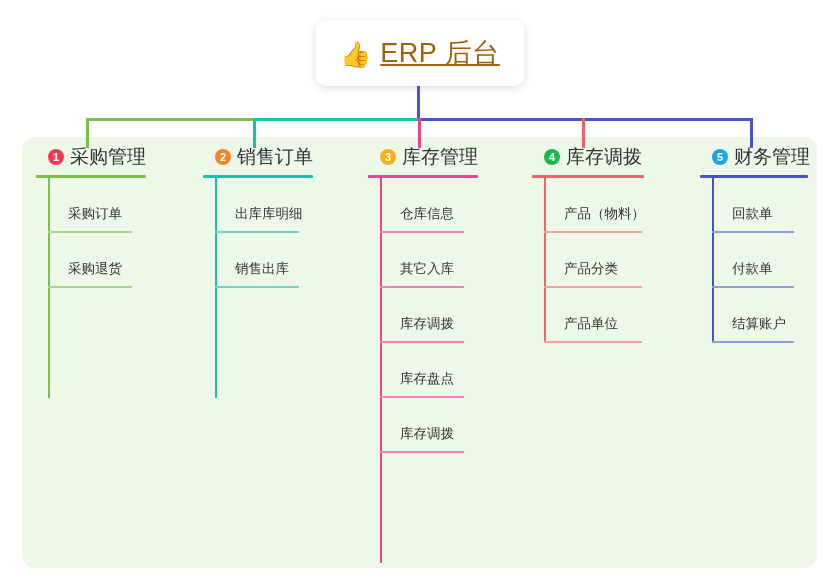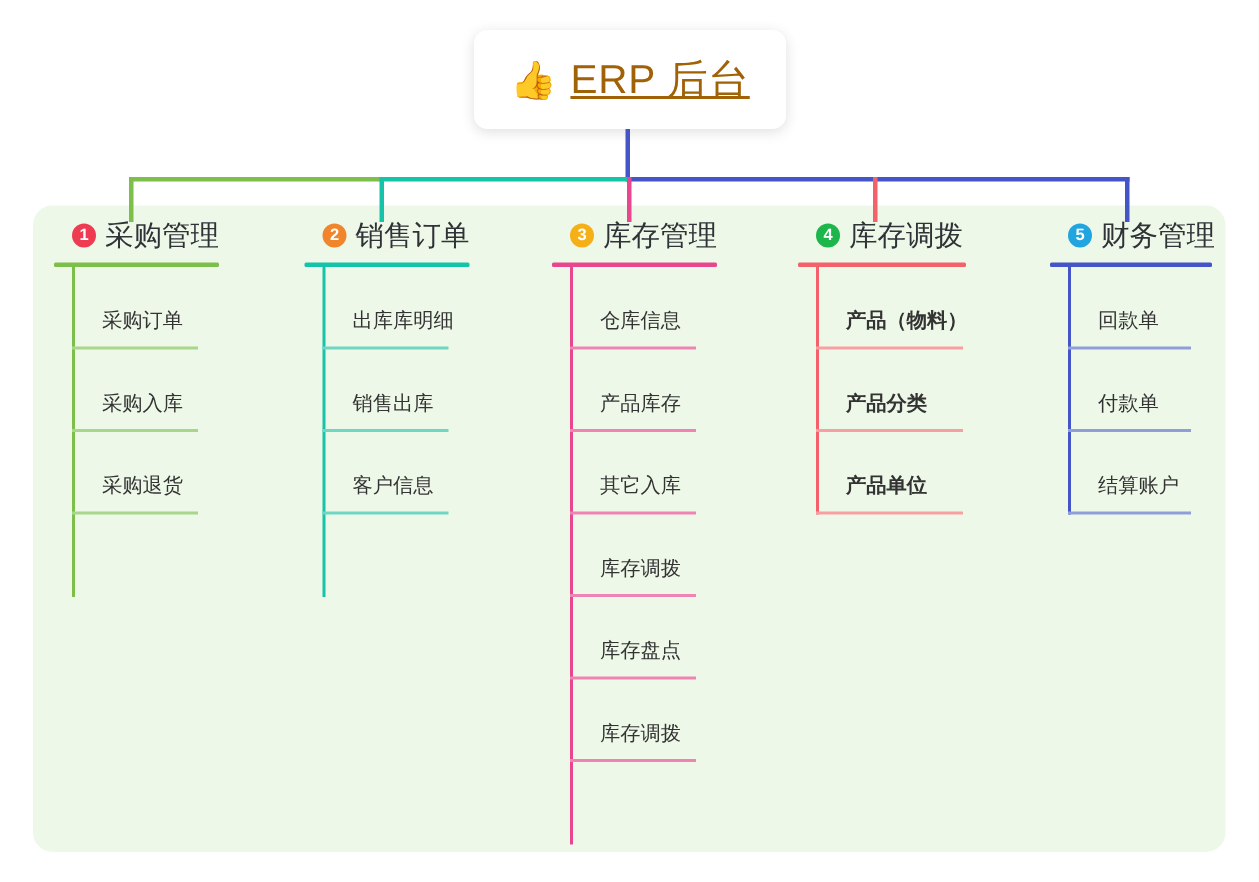--- a/index.html
+++ b/index.html
@@ -163,24 +163,20 @@
           <span class="head-label">采购管理</span>
         </div>
         <div class="head-rule" style="width: 110px; background: rgb(124, 192, 75);"></div>
         <div class="items" style="height: 220px;">
           <div class="stem" style="height: 220px; background: rgb(124, 192, 75);"></div>
           <div class="item">
             <span class="item-label">采购订单</span>
             <div class="item-rule" style="width: 84px; background: rgb(168, 214, 138);"></div>
           </div>
           <div class="item">
-            <span class="item-label">采购入库</span>
-            <div class="item-rule" style="width: 84px; background: rgb(168, 214, 138);"></div>
-          </div>
-          <div class="item">
             <span class="item-label">采购退货</span>
             <div class="item-rule" style="width: 84px; background: rgb(168, 214, 138);"></div>
           </div>
         </div>
       </div>
       <div class="column" style="left: 203px;">
         <div class="col-head">
           <span class="badge" style="background: rgb(240, 133, 44);">2</span>
           <span class="head-label">销售订单</span>
         </div>
@@ -188,43 +184,35 @@
         <div class="items" style="height: 220px;">
           <div class="stem" style="height: 220px; background: rgb(21, 196, 168);"></div>
           <div class="item">
             <span class="item-label">出库库明细</span>
             <div class="item-rule" style="width: 84px; background: rgb(111, 214, 196);"></div>
           </div>
           <div class="item">
             <span class="item-label">销售出库</span>
             <div class="item-rule" style="width: 84px; background: rgb(111, 214, 196);"></div>
           </div>
-          <div class="item">
-            <span class="item-label">客户信息</span>
-            <div class="item-rule" style="width: 84px; background: rgb(111, 214, 196);"></div>
-          </div>
         </div>
       </div>
       <div class="column" style="left: 368px;">
         <div class="col-head">
           <span class="badge" style="background: rgb(245, 176, 24);">3</span>
           <span class="head-label">库存管理</span>
         </div>
         <div class="head-rule" style="width: 110px; background: rgb(232, 71, 143);"></div>
         <div class="items" style="height: 385px;">
           <div class="stem" style="height: 385px; background: rgb(232, 71, 143);"></div>
           <div class="item">
             <span class="item-label">仓库信息</span>
             <div class="item-rule" style="width: 84px; background: rgb(239, 131, 180);"></div>
           </div>
           <div class="item">
-            <span class="item-label">产品库存</span>
-            <div class="item-rule" style="width: 84px; background: rgb(239, 131, 180);"></div>
-          </div>
-          <div class="item">
             <span class="item-label">其它入库</span>
             <div class="item-rule" style="width: 84px; background: rgb(239, 131, 180);"></div>
           </div>
           <div class="item">
             <span class="item-label">库存调拨</span>
             <div class="item-rule" style="width: 84px; background: rgb(239, 131, 180);"></div>
           </div>
           <div class="item">
             <span class="item-label">库存盘点</span>
             <div class="item-rule" style="width: 84px; background: rgb(239, 131, 180);"></div>
@@ -234,21 +222,21 @@
             <div class="item-rule" style="width: 84px; background: rgb(239, 131, 180);"></div>
           </div>
         </div>
       </div>
       <div class="column" style="left: 532px;">
         <div class="col-head">
           <span class="badge" style="background: rgb(28, 182, 74);">4</span>
           <span class="head-label">库存调拨</span>
         </div>
         <div class="head-rule" style="width: 112px; background: rgb(244, 97, 106);"></div>
-        <div class="items" style="height: 165px; font-weight: bold;">
+        <div class="items" style="height: 165px;">
           <div class="stem" style="height: 165px; background: rgb(244, 97, 106);"></div>
           <div class="item">
             <span class="item-label">产品（物料）</span>
             <div class="item-rule" style="width: 98px; background: rgb(246, 160, 162);"></div>
           </div>
           <div class="item">
             <span class="item-label">产品分类</span>
             <div class="item-rule" style="width: 98px; background: rgb(246, 160, 162);"></div>
           </div>
           <div class="item">

